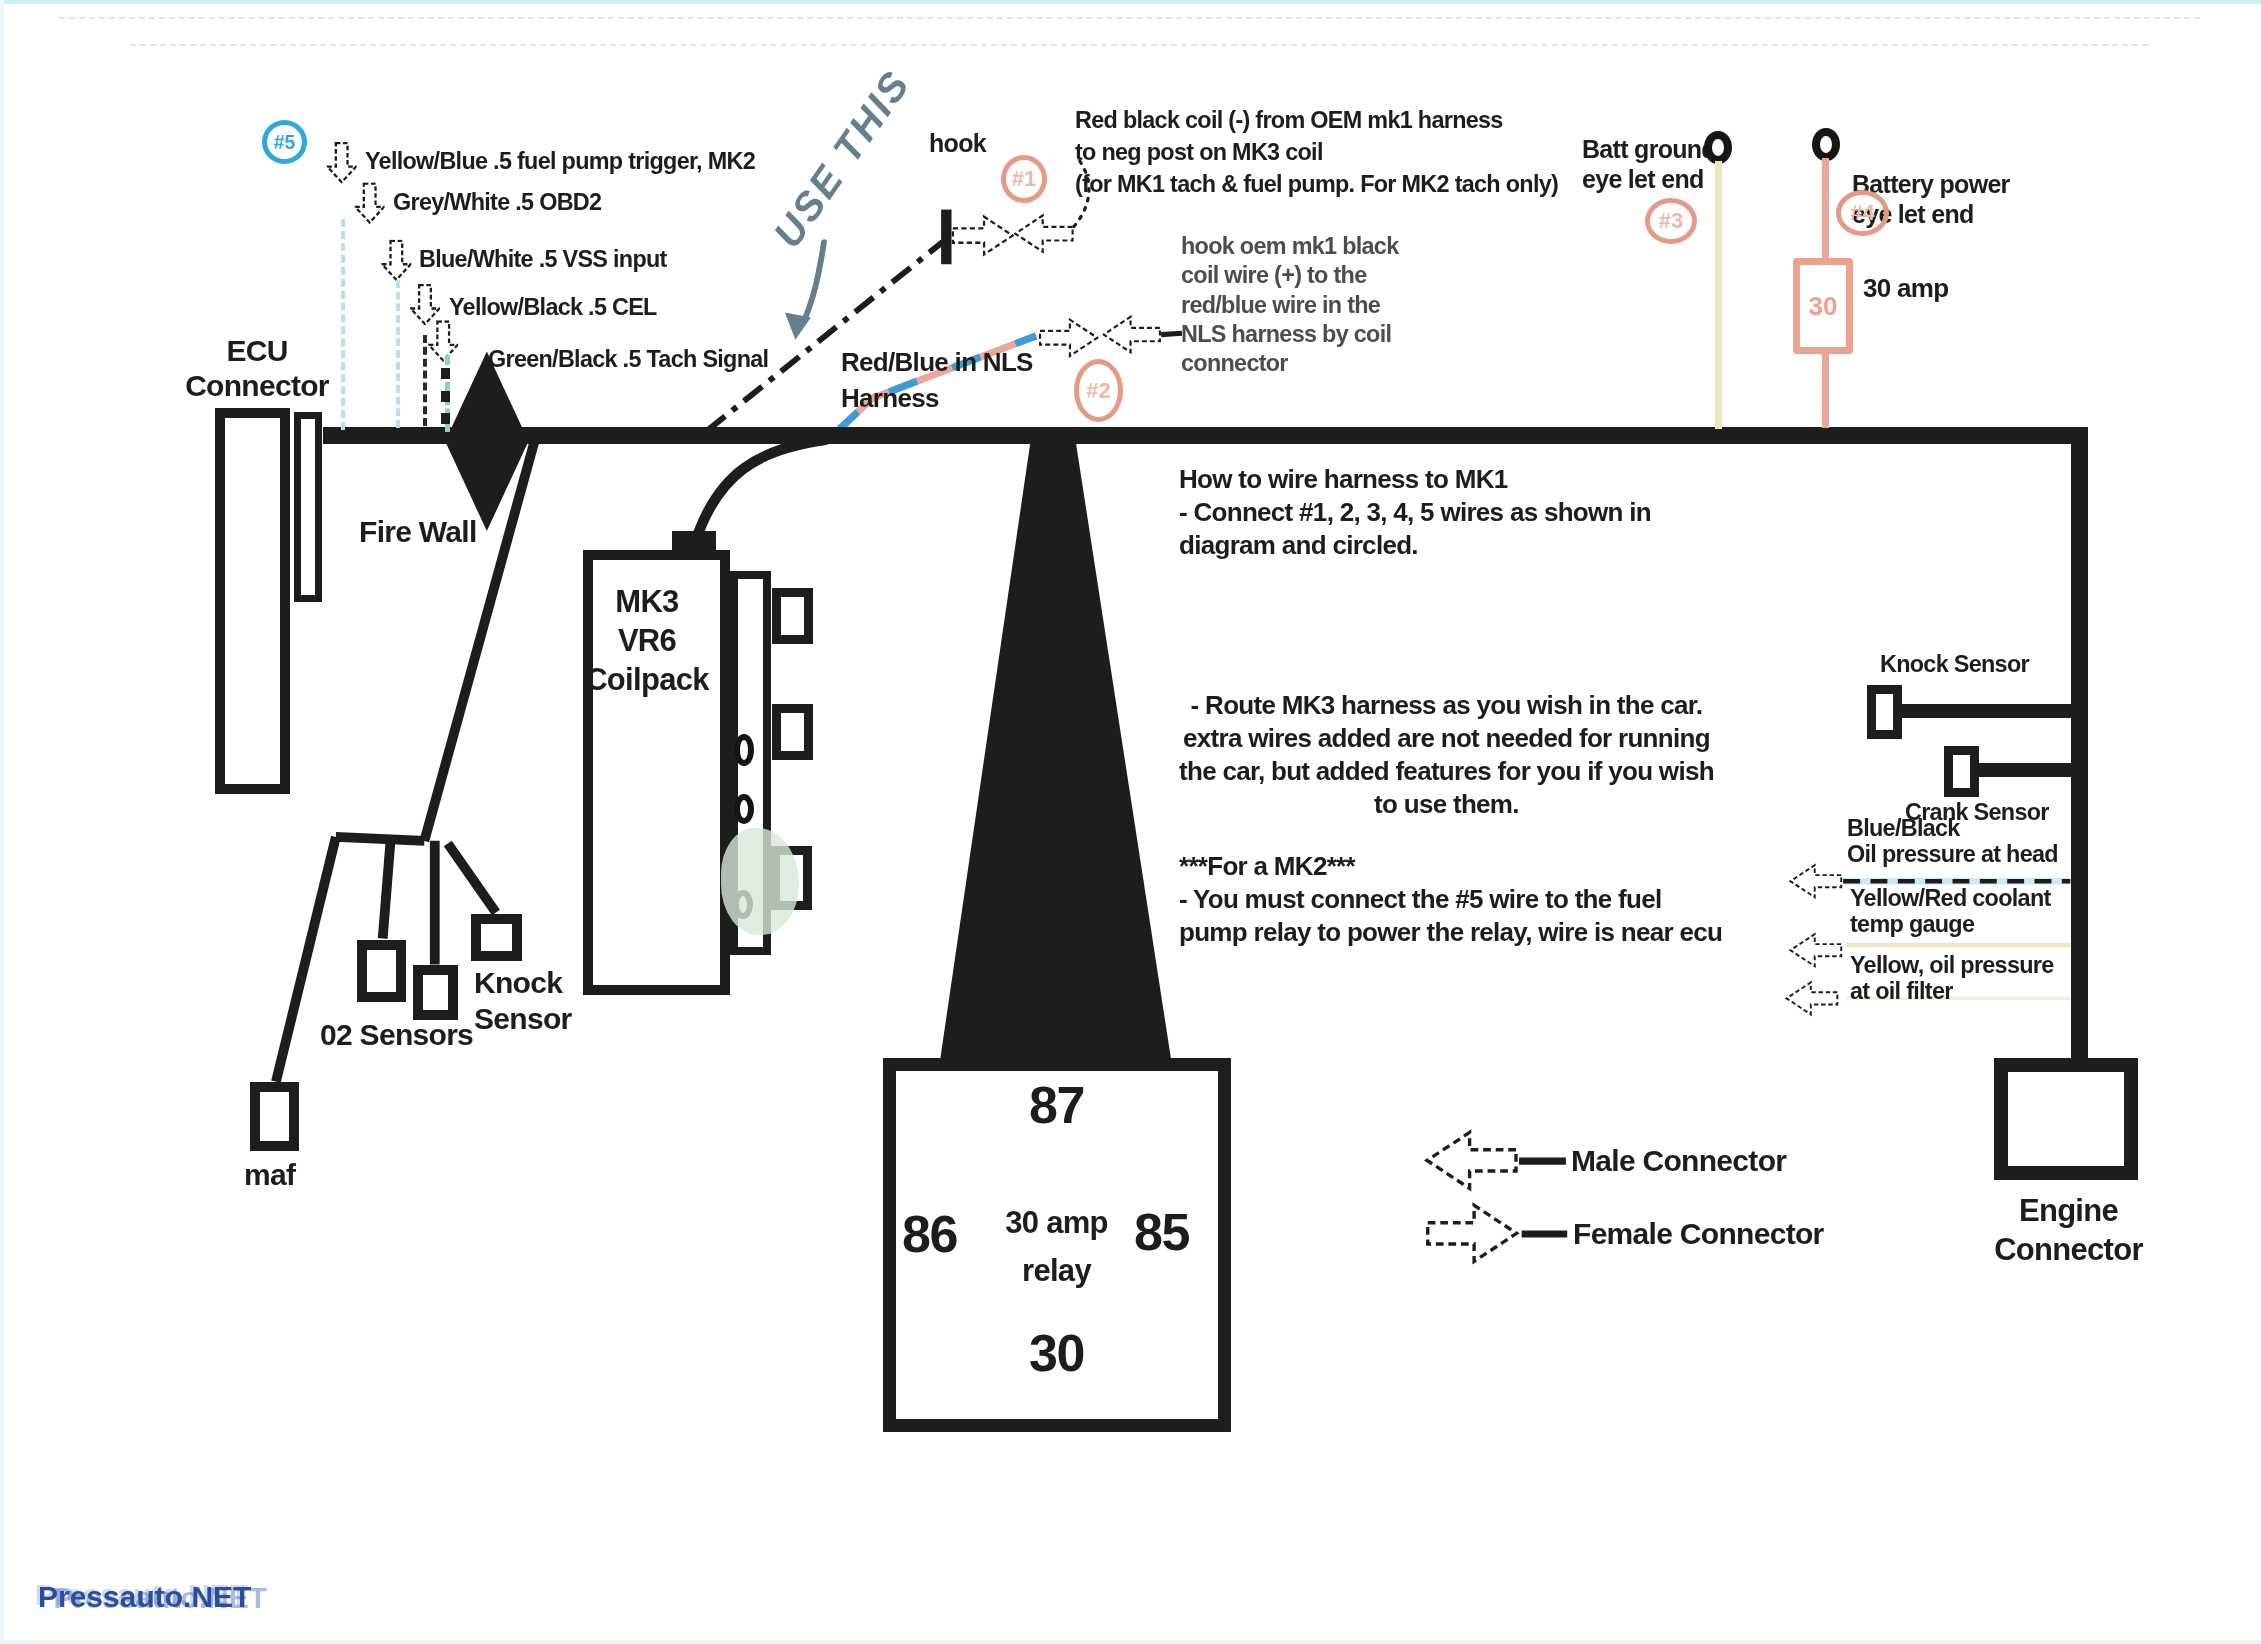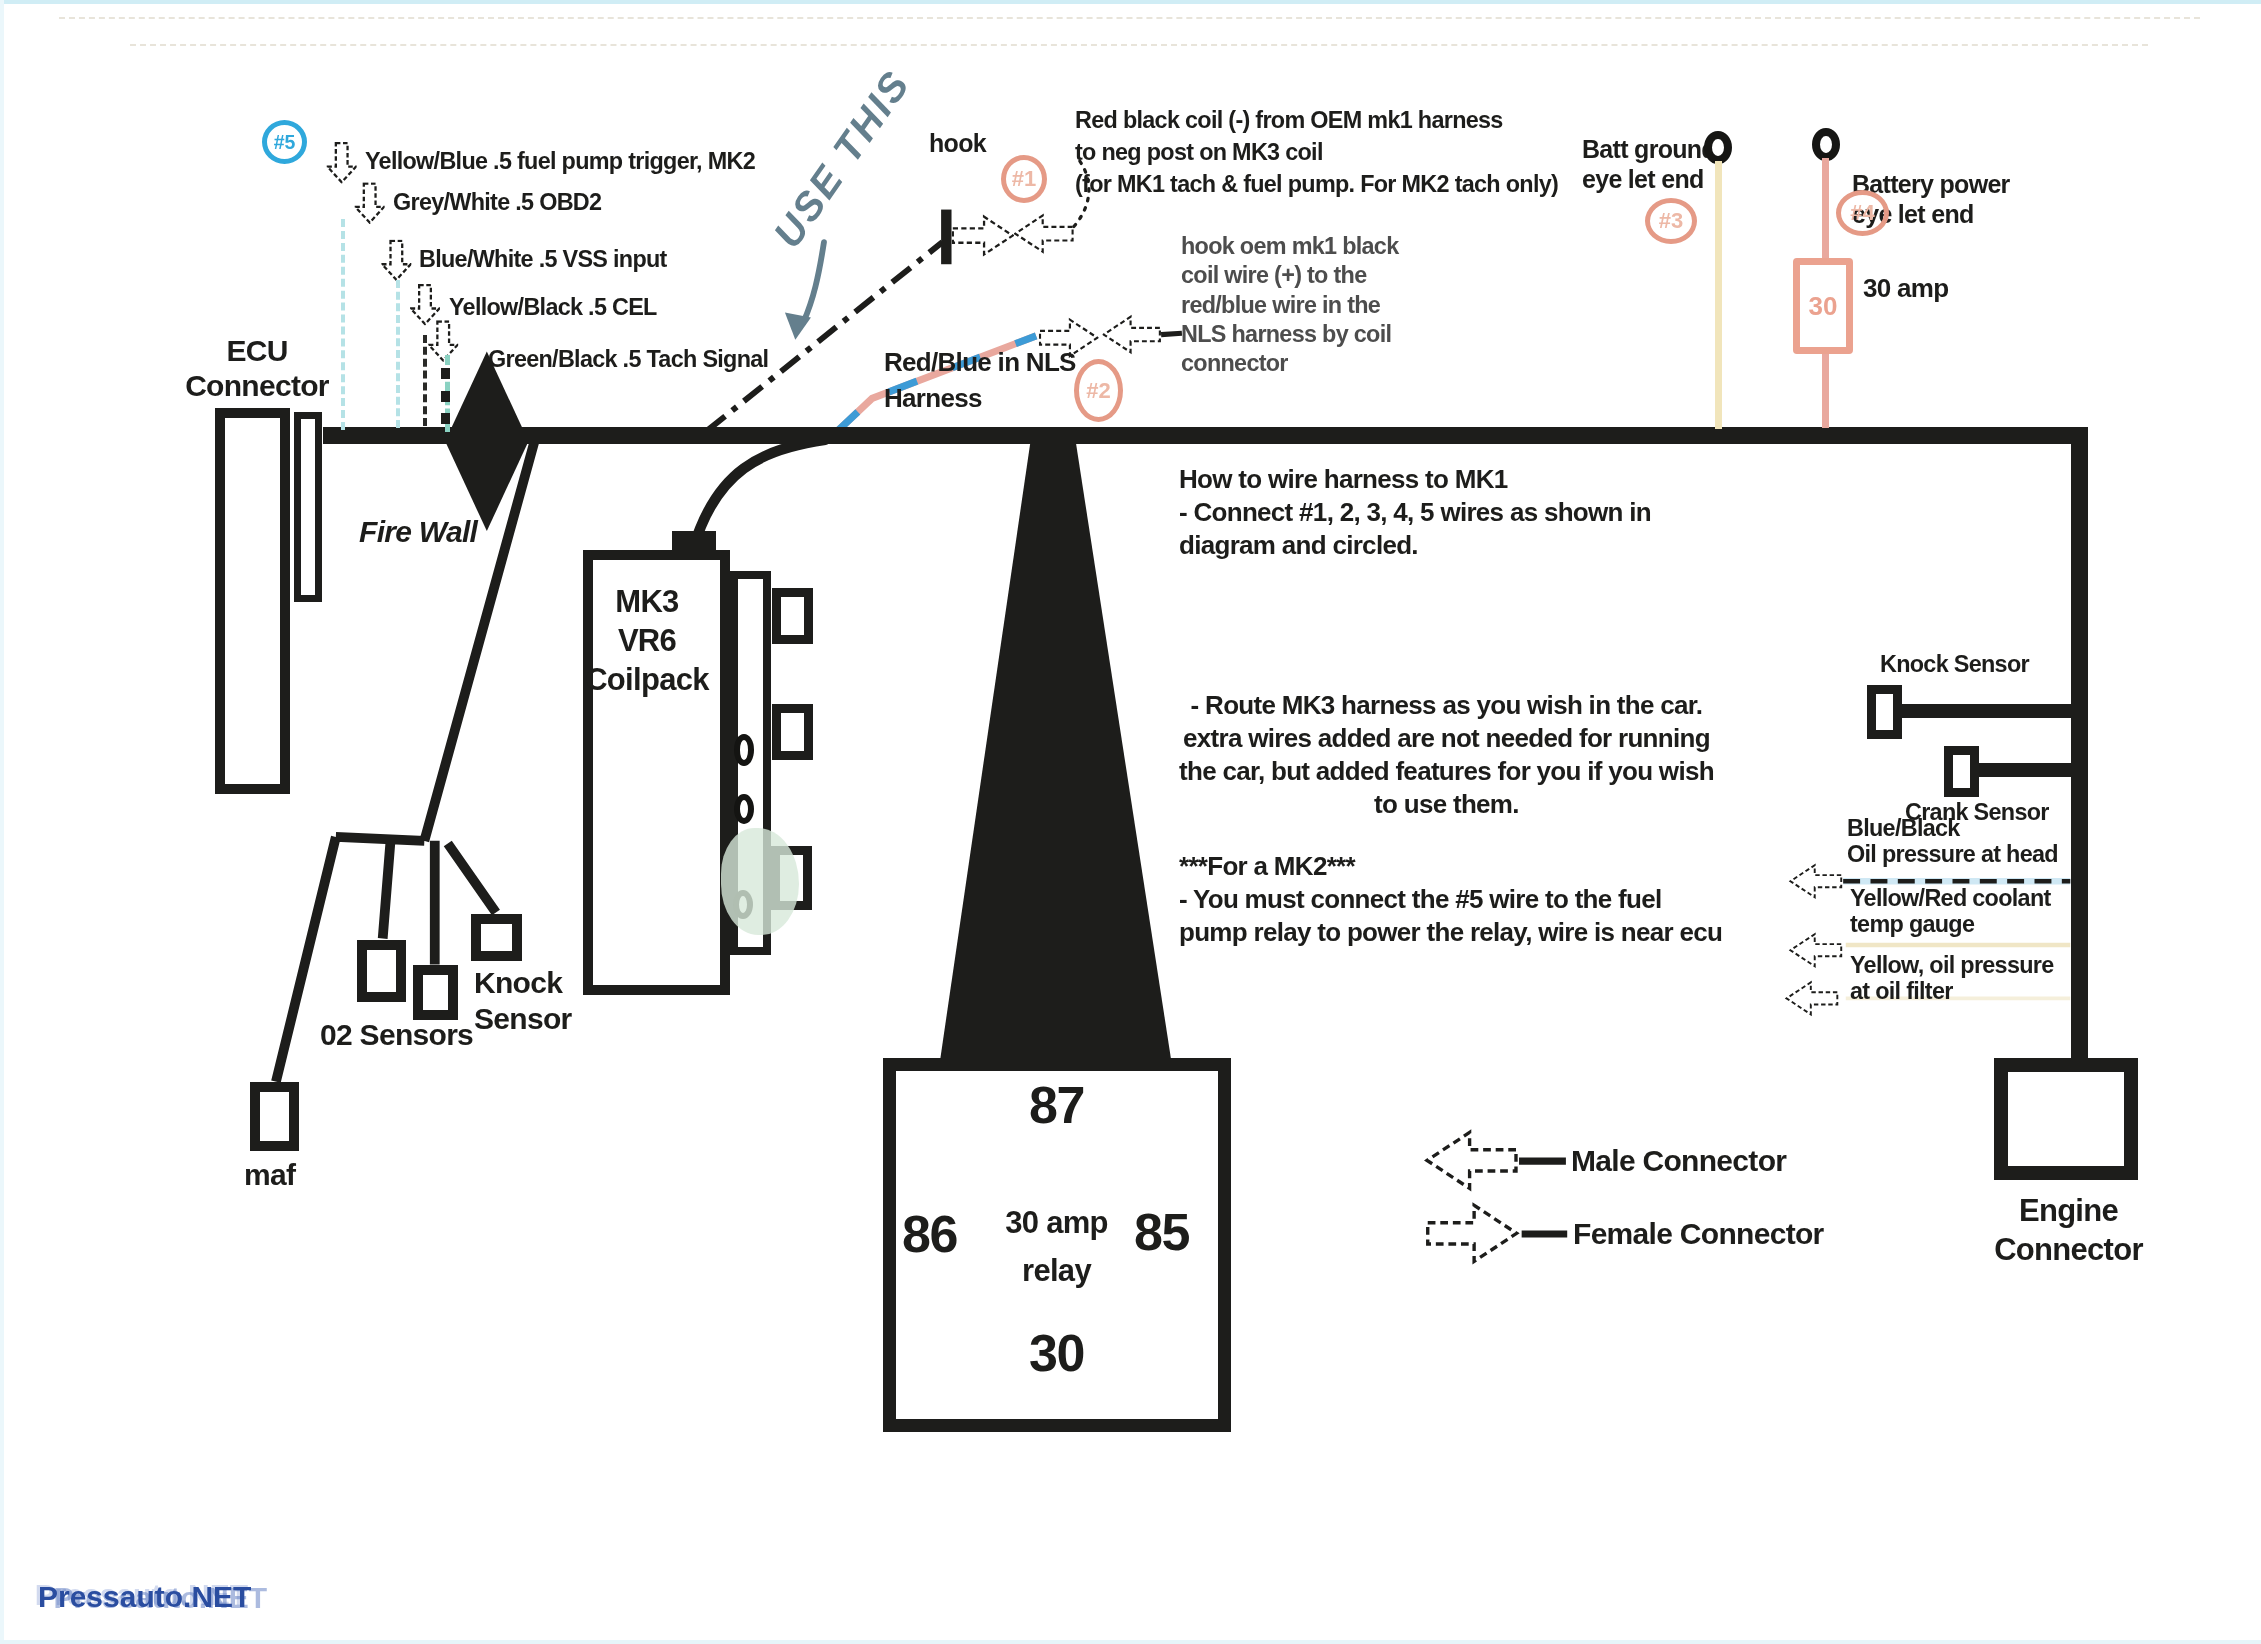--- a/index.html
+++ b/index.html
@@ -94,21 +94,21 @@
   </svg>
 
   <div class="abs blackbox" style="left:323px;top:427px;width:1764px;height:17px;"></div>
   <div class="abs blackbox" style="left:2071px;top:427px;width:17px;height:637px;"></div>
 
   <div class="abs obox" style="left:215px;top:408px;width:55px;height:366px;"></div>
   <div class="abs" style="left:294px;top:412px;width:14.3px;height:176px;border:7.8px solid #1d1d1b;background:#fff;"></div>
   <div class="abs lbl f46 ctr" style="left:182px;top:333px;width:150px;">ECU
 Connector</div>
 
-  <div class="abs lbl f46" style="left:359px;top:514px;font-style:italic;">Fire Wall</div>
+  <div class="abs lbl f46" style="left:359px;top:514px;">Fire Wall</div>
 
   <div class="abs" style="left:341px;top:219px;height:211px;border-left:4.6px dashed #b5e2e6;"></div>
   <div class="abs" style="left:396px;top:280px;height:148px;border-left:4.6px dashed #b5e2e6;"></div>
   <div class="abs" style="left:423px;top:335px;height:91px;border-left:4.6px dashed #2a2a28;"></div>
   <div class="abs" style="left:445px;top:355px;height:77px;border-left:5.9px dashed #8ad2c2;"></div>
   <div class="abs blackbox" style="left:441px;top:368px;width:8.5px;height:11px;"></div>
   <div class="abs blackbox" style="left:441px;top:391px;width:8.5px;height:11px;"></div>
   <div class="abs blackbox" style="left:441px;top:413px;width:8.5px;height:11px;"></div>
 
   <div class="abs circle" style="left:262px;top:120px;width:35px;height:34px;border:5.2px solid #2fa8dc;color:#2fa8dc;font-size:19.5px;">
@@ -130,21 +130,21 @@
 to neg post on MK3 coil
 (for MK1 tach &amp; fuel pump. For MK2 tach only)</div>
   <div class="abs lbl f36 grey" style="left:1181px;top:232px;line-height:1.25;">hook oem mk1 black
 coil wire (+) to the
 red/blue wire in the
 NLS harness by coil
 connector</div>
   <div class="abs circle salmonc" style="left:1074px;top:359px;width:39px;height:53px;">
     <span>#2</span>
   </div>
-  <div class="abs lbl f40" style="left:884px;top:344px;line-height:1.4;">Red/Blue in NLS
+  <div class="abs lbl f40" style="left:841px;top:344px;line-height:1.4;">Red/Blue in NLS
 Harness</div>
 
   <div class="abs lbl f38" style="left:1582px;top:134px;line-height:1.2;">Batt ground
 eye let end</div>
   <div class="abs eyelet" style="left:1704px;top:131px;width:11.7px;height:17px;"></div>
   <div class="abs lbl f38" style="left:1852px;top:134px;line-height:1.2;margin-top:35px;">Battery power
 eye let end</div>
   <div class="abs eyelet" style="left:1812px;top:128px;width:11.7px;height:17px;"></div>
   <div class="abs circle salmonc" style="left:1645px;top:198px;width:42px;height:36px;">
     <span>#3</span>

